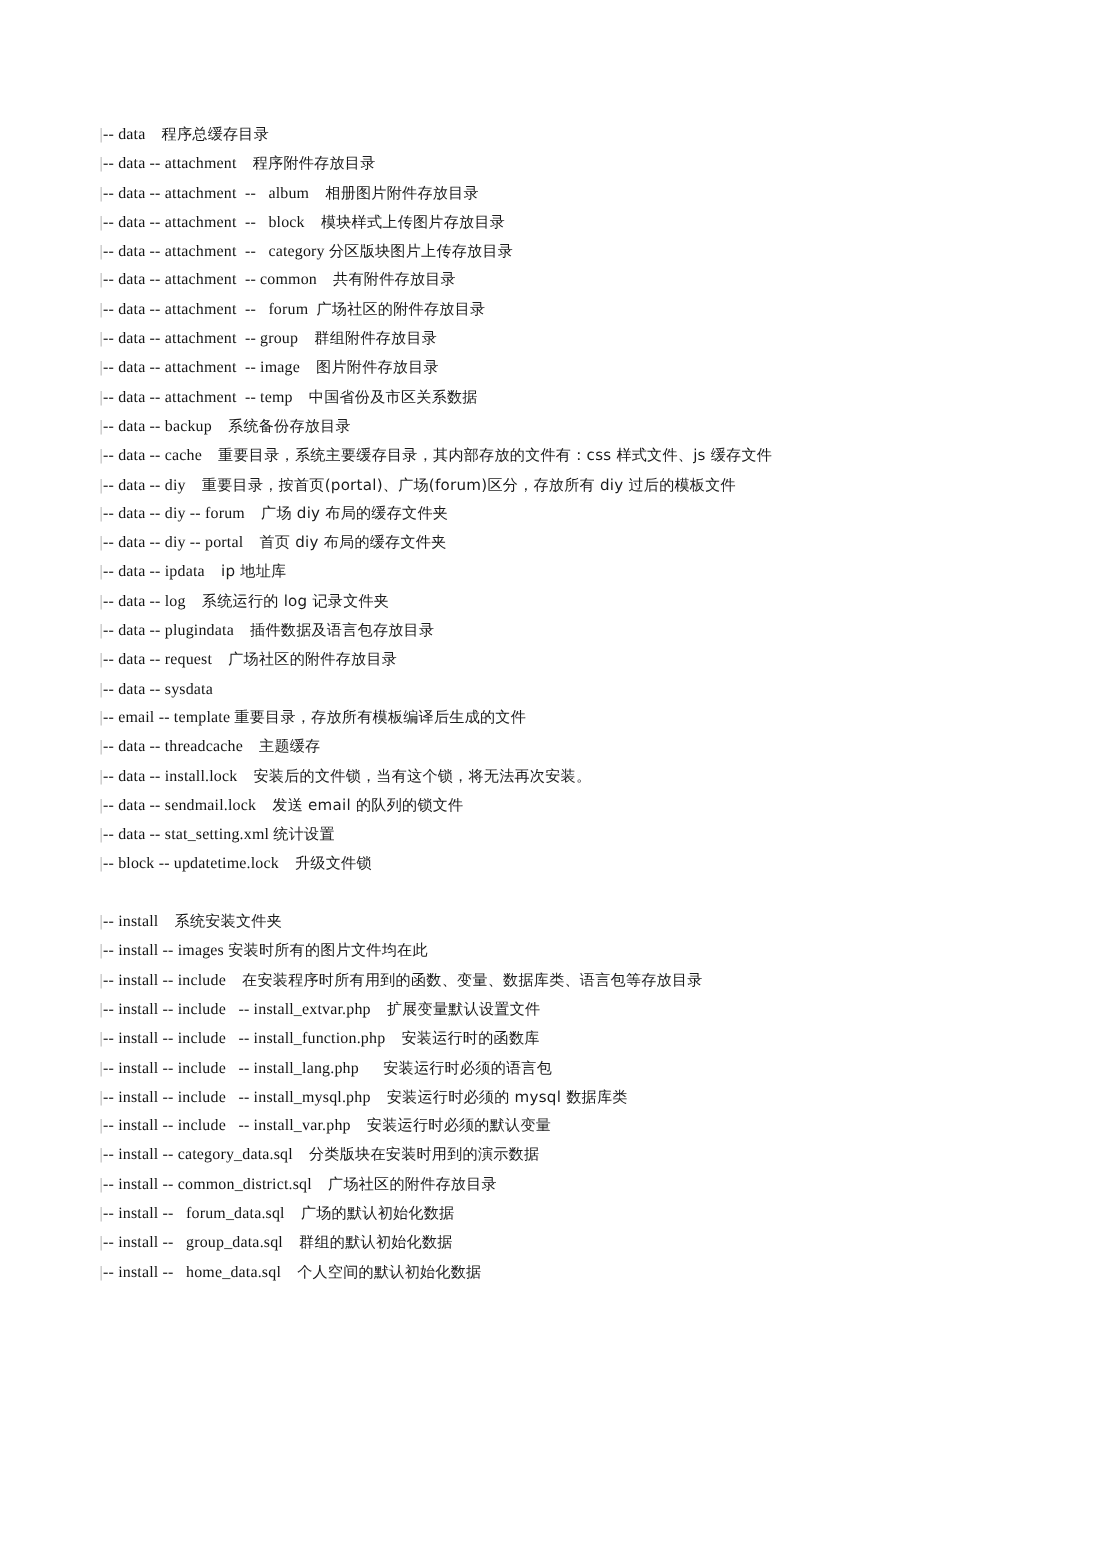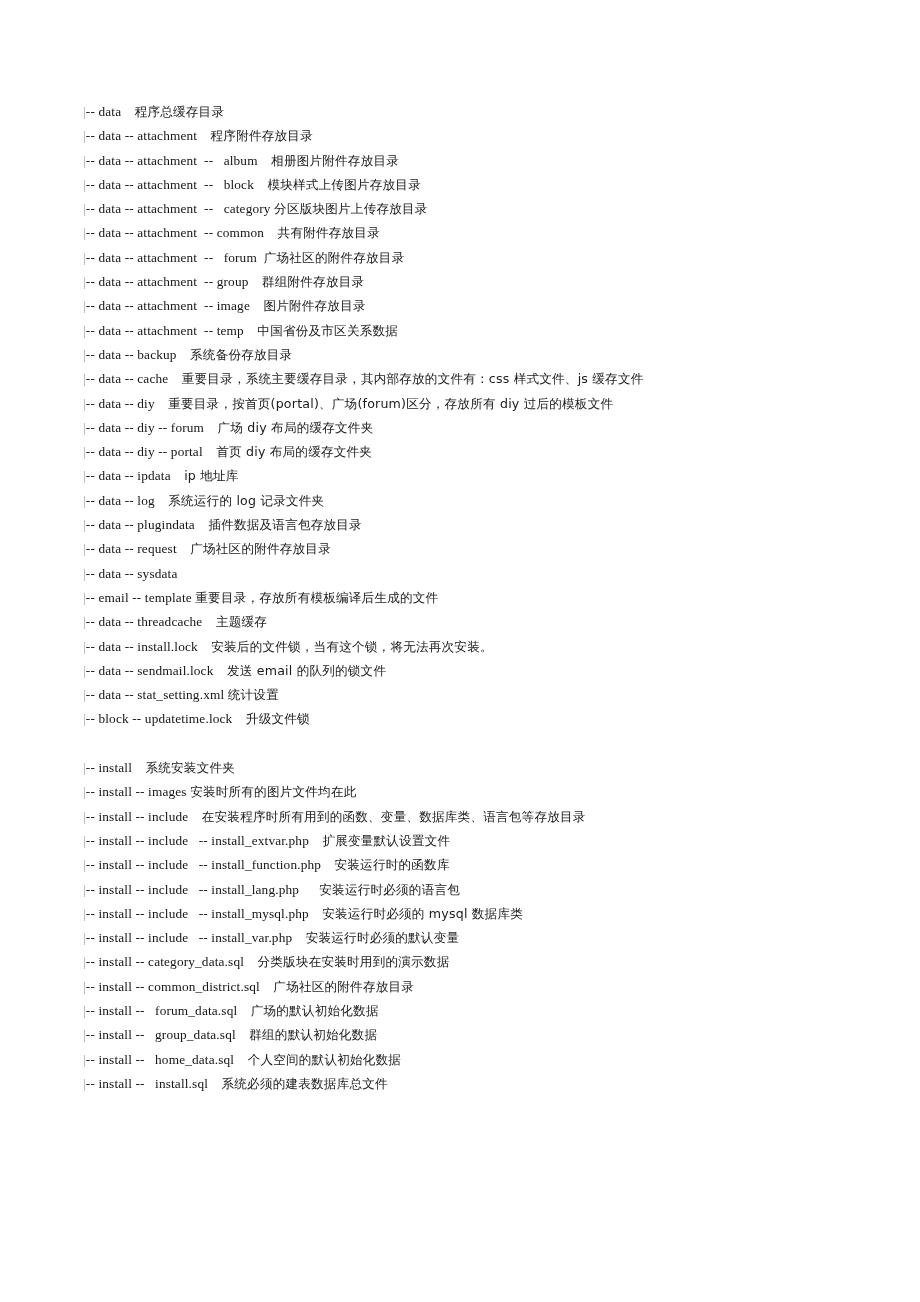--- a/index.html
+++ b/index.html
@@ -86,14 +86,13 @@
     <div class="line"><span class="bar">|</span><span class="path">-- install -- include   -- install_extvar.php</span><span class="path"> </span><span class="cjk">扩展变量默认设置文件</span></div>
     <div class="line"><span class="bar">|</span><span class="path">-- install -- include   -- install_function.php</span><span class="path"> </span><span class="cjk">安装运行时的函数库</span></div>
     <div class="line"><span class="bar">|</span><span class="path">-- install -- include   -- install_lang.php</span><span class="path">  </span><span class="cjk">安装运行时必须的语言包</span></div>
     <div class="line"><span class="bar">|</span><span class="path">-- install -- include   -- install_mysql.php</span><span class="path"> </span><span class="cjk">安装运行时必须的 mysql 数据库类</span></div>
     <div class="line"><span class="bar">|</span><span class="path">-- install -- include   -- install_var.php</span><span class="path"> </span><span class="cjk">安装运行时必须的默认变量</span></div>
     <div class="line"><span class="bar">|</span><span class="path">-- install -- category_data.sql</span><span class="path"> </span><span class="cjk">分类版块在安装时用到的演示数据</span></div>
     <div class="line"><span class="bar">|</span><span class="path">-- install -- common_district.sql</span><span class="path"> </span><span class="cjk">广场社区的附件存放目录</span></div>
     <div class="line"><span class="bar">|</span><span class="path">-- install --   forum_data.sql</span><span class="path"> </span><span class="cjk">广场的默认初始化数据</span></div>
     <div class="line"><span class="bar">|</span><span class="path">-- install --   group_data.sql</span><span class="path"> </span><span class="cjk">群组的默认初始化数据</span></div>
     <div class="line"><span class="bar">|</span><span class="path">-- install --   home_data.sql</span><span class="path"> </span><span class="cjk">个人空间的默认初始化数据</span></div>
-    <div class="line"><span class="bar">|</span><span class="path">-- install --   install.sql</span><span class="path"> </span><span class="cjk">系统必须的建表数据库总文件</span></div>
   </div>
 
 </body></html>

